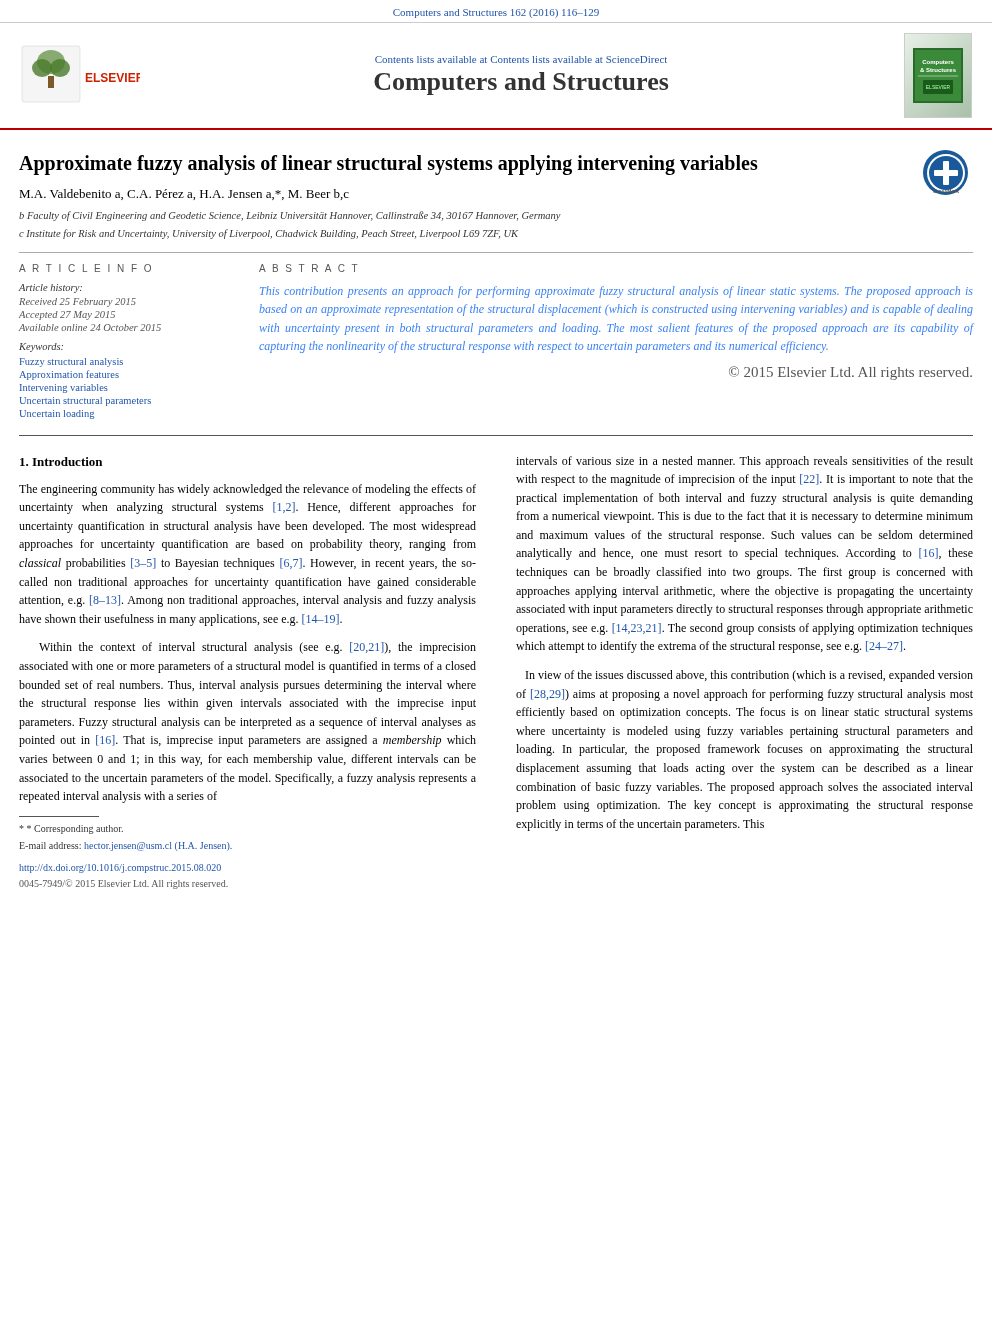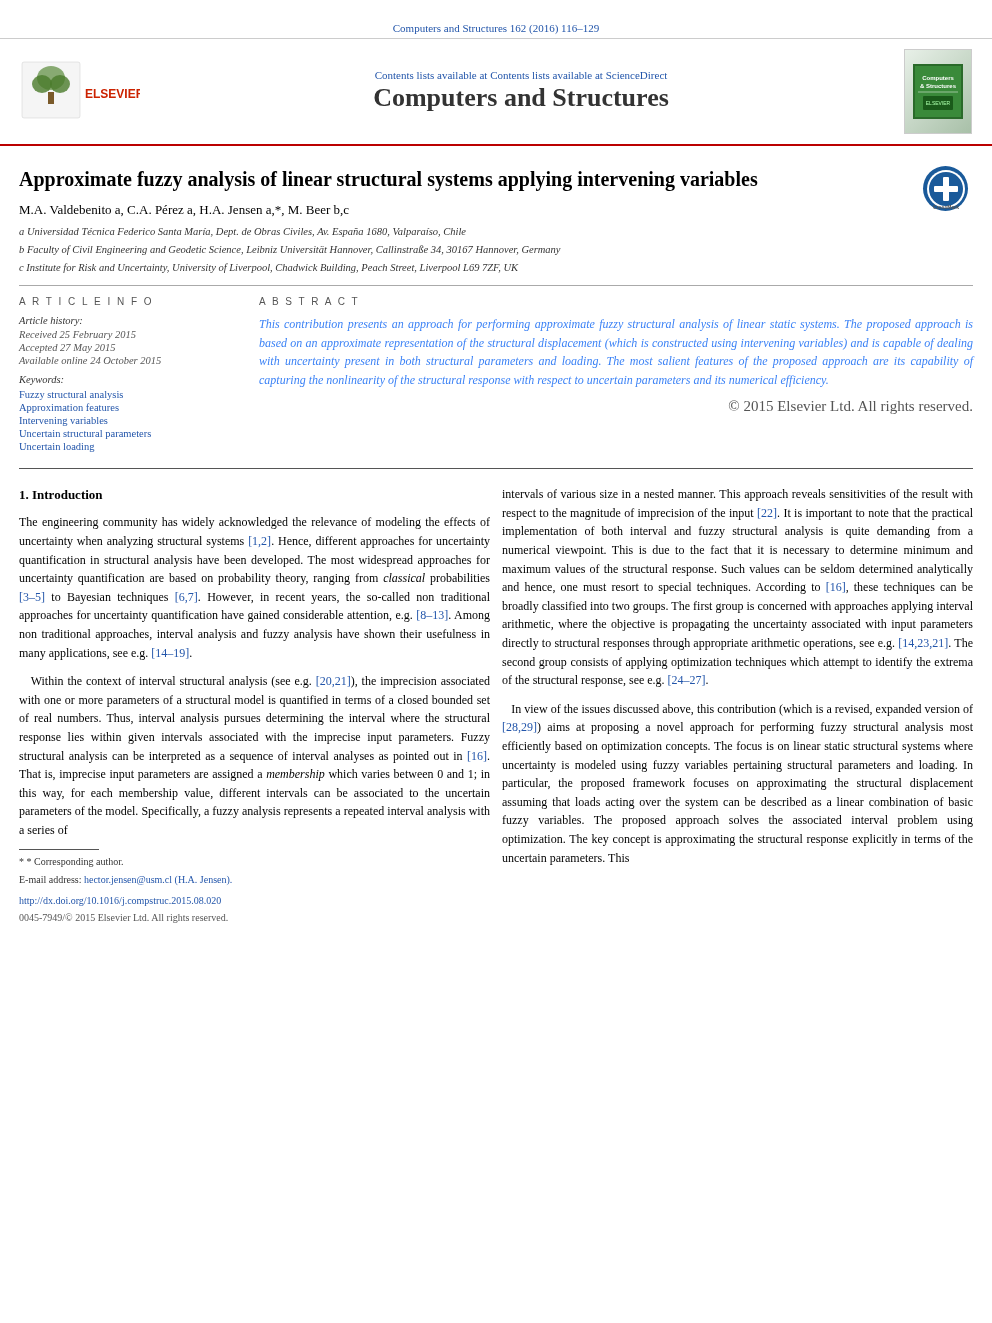--- a/index.html
+++ b/index.html
@@ -6,21 +6,21 @@
     body {
       width: 992px;
       min-height: 1323px;
       background: #fff;
       font-family: 'Times New Roman', Times, serif;
       font-size: 13px;
       color: #000;
     }
     .top-bar {
       text-align: center;
-      padding: 22px 0 4px;
+      padding: 6px 0 4px;
       font-size: 11px;
       color: #2255aa;
       border-bottom: 1px solid #ccc;
     }
     .journal-header {
       display: flex;
       align-items: center;
       padding: 10px 20px;
       border-bottom: 2px solid #b00;
     }
@@ -191,21 +191,21 @@
       text-align: right;
       margin-top: 8px;
     }
     .body-divider {
       border: none;
       border-top: 1.5px solid #555;
       margin: 10px 0 16px;
     }
     .body-two-col {
       display: flex;
-      gap: 12px;
+      gap: 40px;
     }
     .body-col {
       flex: 1;
       font-size: 12px;
       line-height: 1.55;
       text-align: justify;
     }
     .section-title {
       font-size: 13px;
       font-weight: bold;
@@ -300,21 +300,20 @@
         </svg>
       </div>
     </div>
   </div>
 
   <div class="authors">
     <span>M.A. Valdebenito a, C.A. Pérez a, H.A. Jensen a,*, M. Beer b,c</span>
   </div>
 
   <div class="affiliations">
-    <div>a Universidad Técnica Federico Santa María, Dept. de Obras Civiles, Av. España 1680, Valparaíso, Chile</div>
     <div>b Faculty of Civil Engineering and Geodetic Science, Leibniz Universität Hannover, Callinstraße 34, 30167 Hannover, Germany</div>
     <div>c Institute for Risk and Uncertainty, University of Liverpool, Chadwick Building, Peach Street, Liverpool L69 7ZF, UK</div>
   </div>
 
   <hr class="divider">
 
   <div class="two-col">
     <div class="article-info">
       <div class="article-info-title">A R T I C L E   I N F O</div>
 

